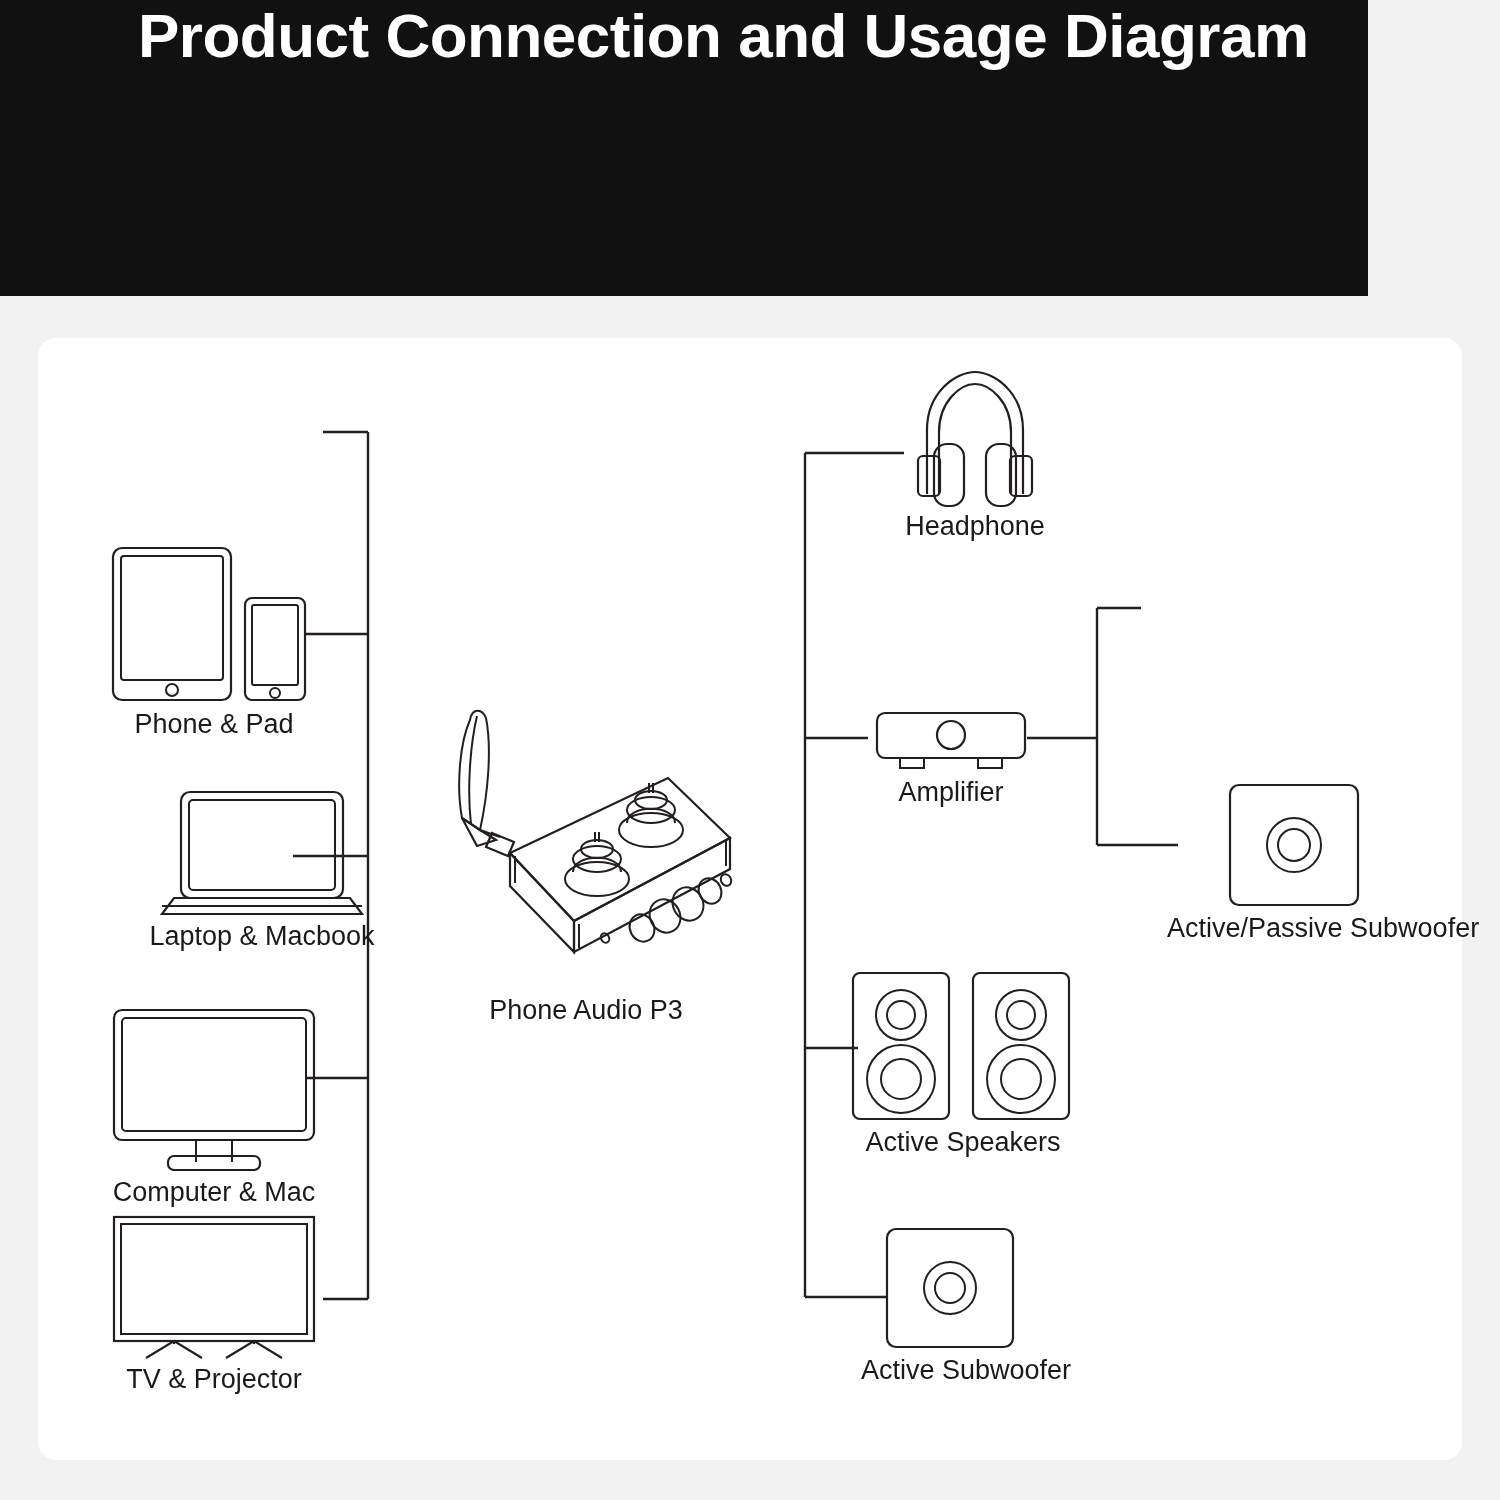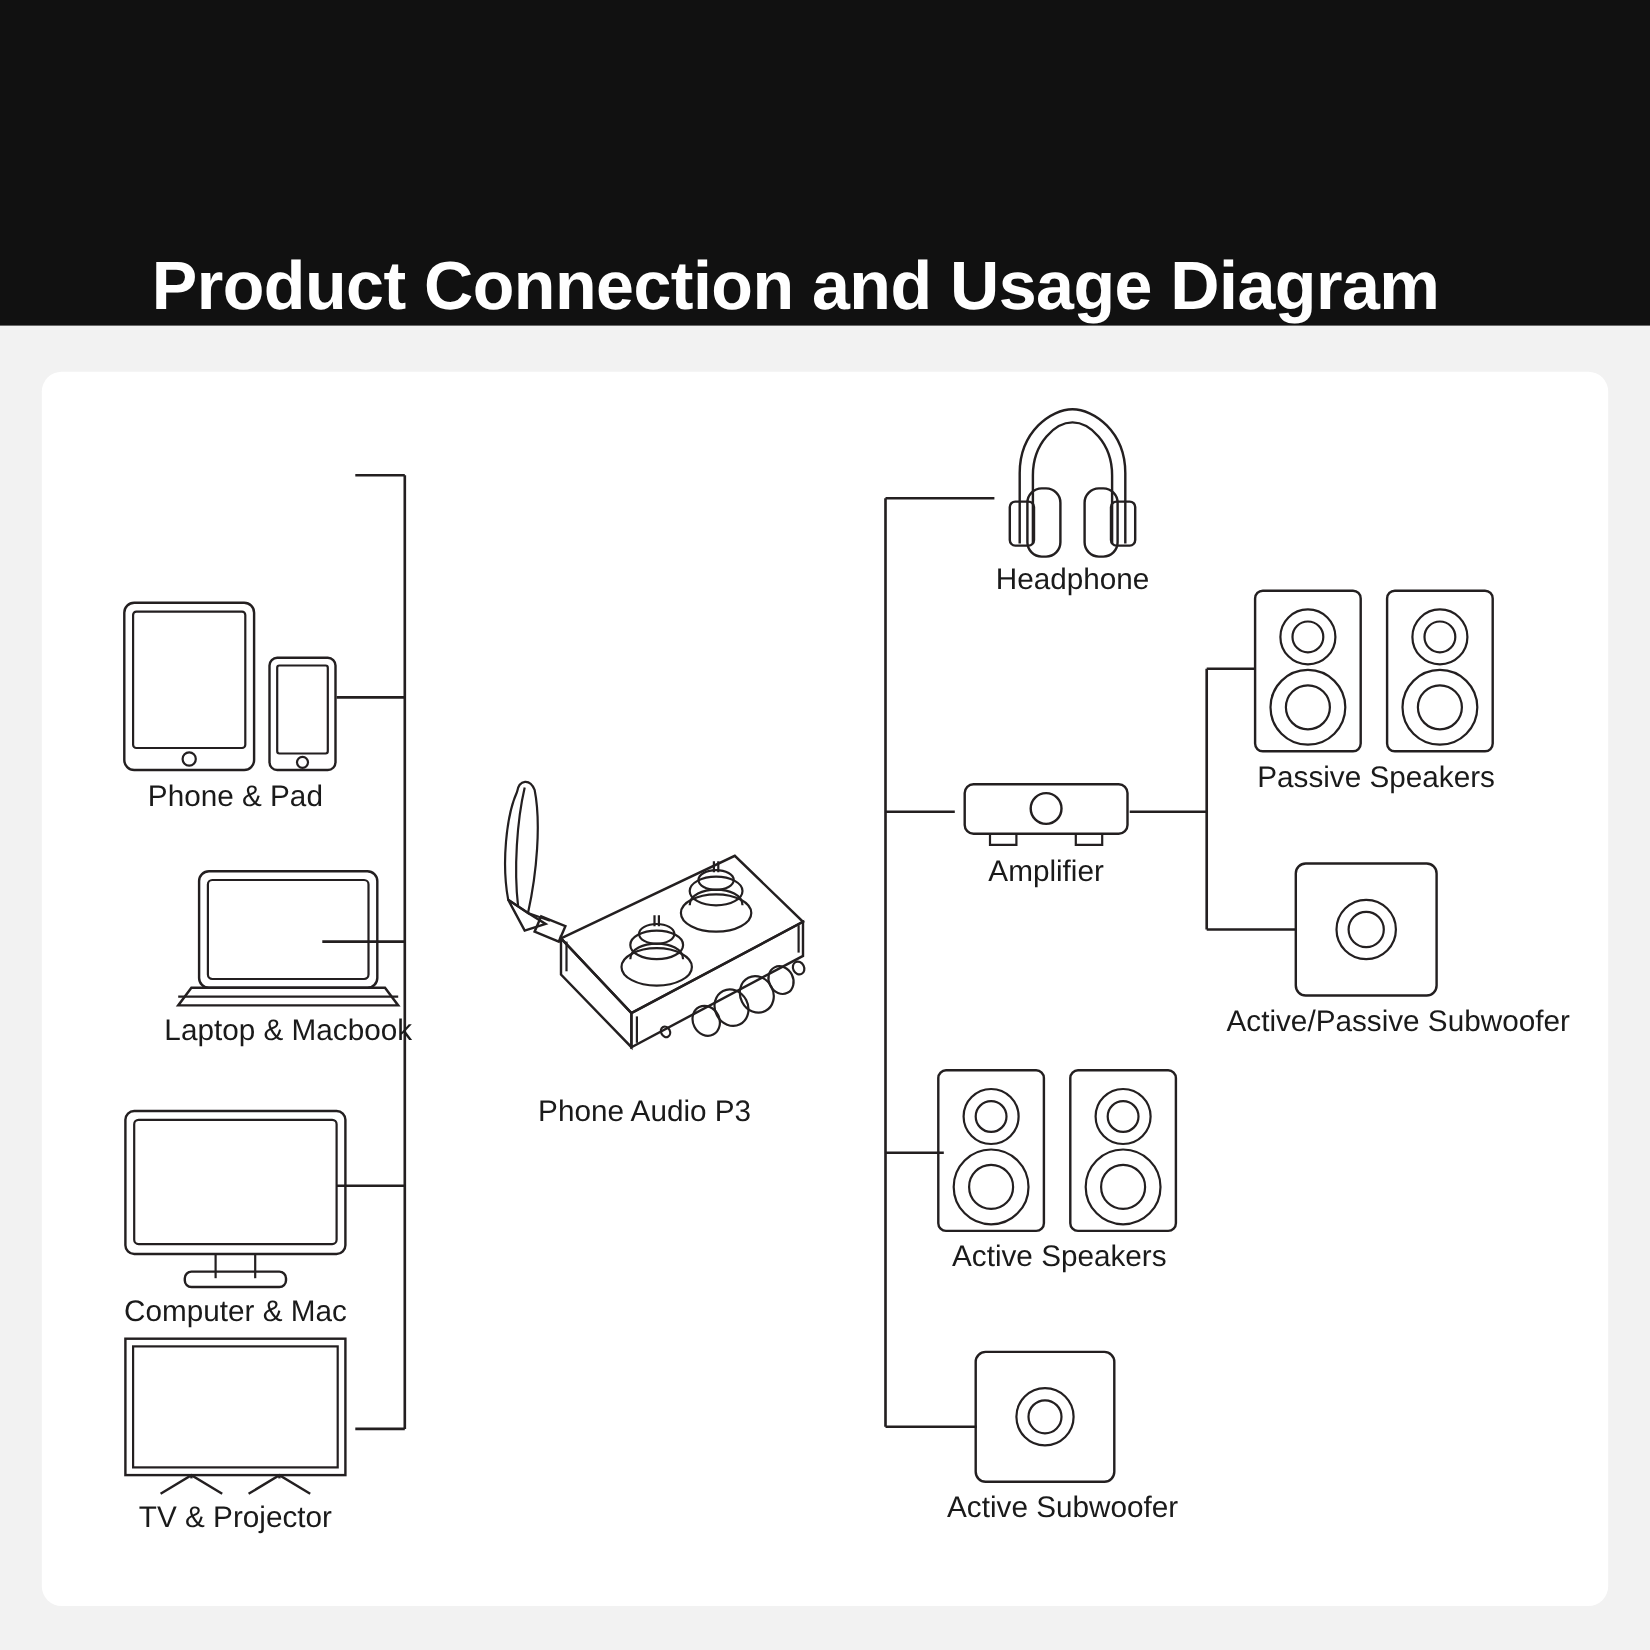--- a/index.html
+++ b/index.html
@@ -7,23 +7,23 @@
   body {
     width:1500px; height:1500px;
     background:#f2f2f2;
     font-family:"Liberation Sans", sans-serif;
     overflow:hidden;
   }
   #page { position:relative; width:1500px; height:1500px; }
 
   
   .header {
-    position:absolute; left:0; top:0; width:1500px; height:296px;
+    position:absolute; left:0; top:0; width:1368px; height:296px;
     background:#111111;
-    display:flex; align-items:flex-end;
+    display:flex; align-items:flex-start;
   }
   .header-title {
     color:#ffffff;
     font-family:"Liberation Sans", sans-serif;
     font-weight:bold;
     font-size:62px;
     letter-spacing:-0.5px;
     margin-left:138px;
     white-space:nowrap;
   }
@@ -228,37 +228,22 @@
 
     <div class="node" style="left:846px; top:888px; width:164px;">
       <svg class="node-art" width="164" height="124" viewBox="0 0 164 124">
         <rect class="ln" x="3" y="3" width="126" height="118" rx="9"></rect>
         <circle class="ln-thin" cx="66" cy="62" r="26"></circle>
         <circle class="ln-thin" cx="66" cy="62" r="15"></circle>
       </svg>
       <div class="node-label lbl-wide">Active Subwoofer</div>
     </div>
 
-    <div class="node" style="left:1100px; top:196px; width:226px;">
-      <svg class="node-art" width="226" height="152" viewBox="0 0 226 152">
-        <rect class="ln" x="3" y="3" width="96" height="146" rx="7"></rect>
-        <circle class="ln-thin" cx="51" cy="45" r="25"></circle>
-        <circle class="ln-thin" cx="51" cy="45" r="14"></circle>
-        <circle class="ln-thin" cx="51" cy="109" r="34"></circle>
-        <circle class="ln-thin" cx="51" cy="109" r="20"></circle>
-        <rect class="ln" x="123" y="3" width="96" height="146" rx="7"></rect>
-        <circle class="ln-thin" cx="171" cy="45" r="25"></circle>
-        <circle class="ln-thin" cx="171" cy="45" r="14"></circle>
-        <circle class="ln-thin" cx="171" cy="109" r="34"></circle>
-        <circle class="ln-thin" cx="171" cy="109" r="20"></circle>
-      </svg>
-      <div class="node-label lbl-wide">Passive Speakers</div>
-    </div>
-
-    <div class="node" style="left:1137px; top:444px; width:164px;">
+
+    <div class="node" style="left:1189px; top:444px; width:164px;">
       <svg class="node-art" width="164" height="126" viewBox="0 0 164 126">
         <rect class="ln" x="3" y="3" width="128" height="120" rx="9"></rect>
         <circle class="ln-thin" cx="67" cy="63" r="27"></circle>
         <circle class="ln-thin" cx="67" cy="63" r="16"></circle>
       </svg>
       <div class="node-label lbl-wide">Active/Passive Subwoofer</div>
     </div>
 
   </div>
 </div>

